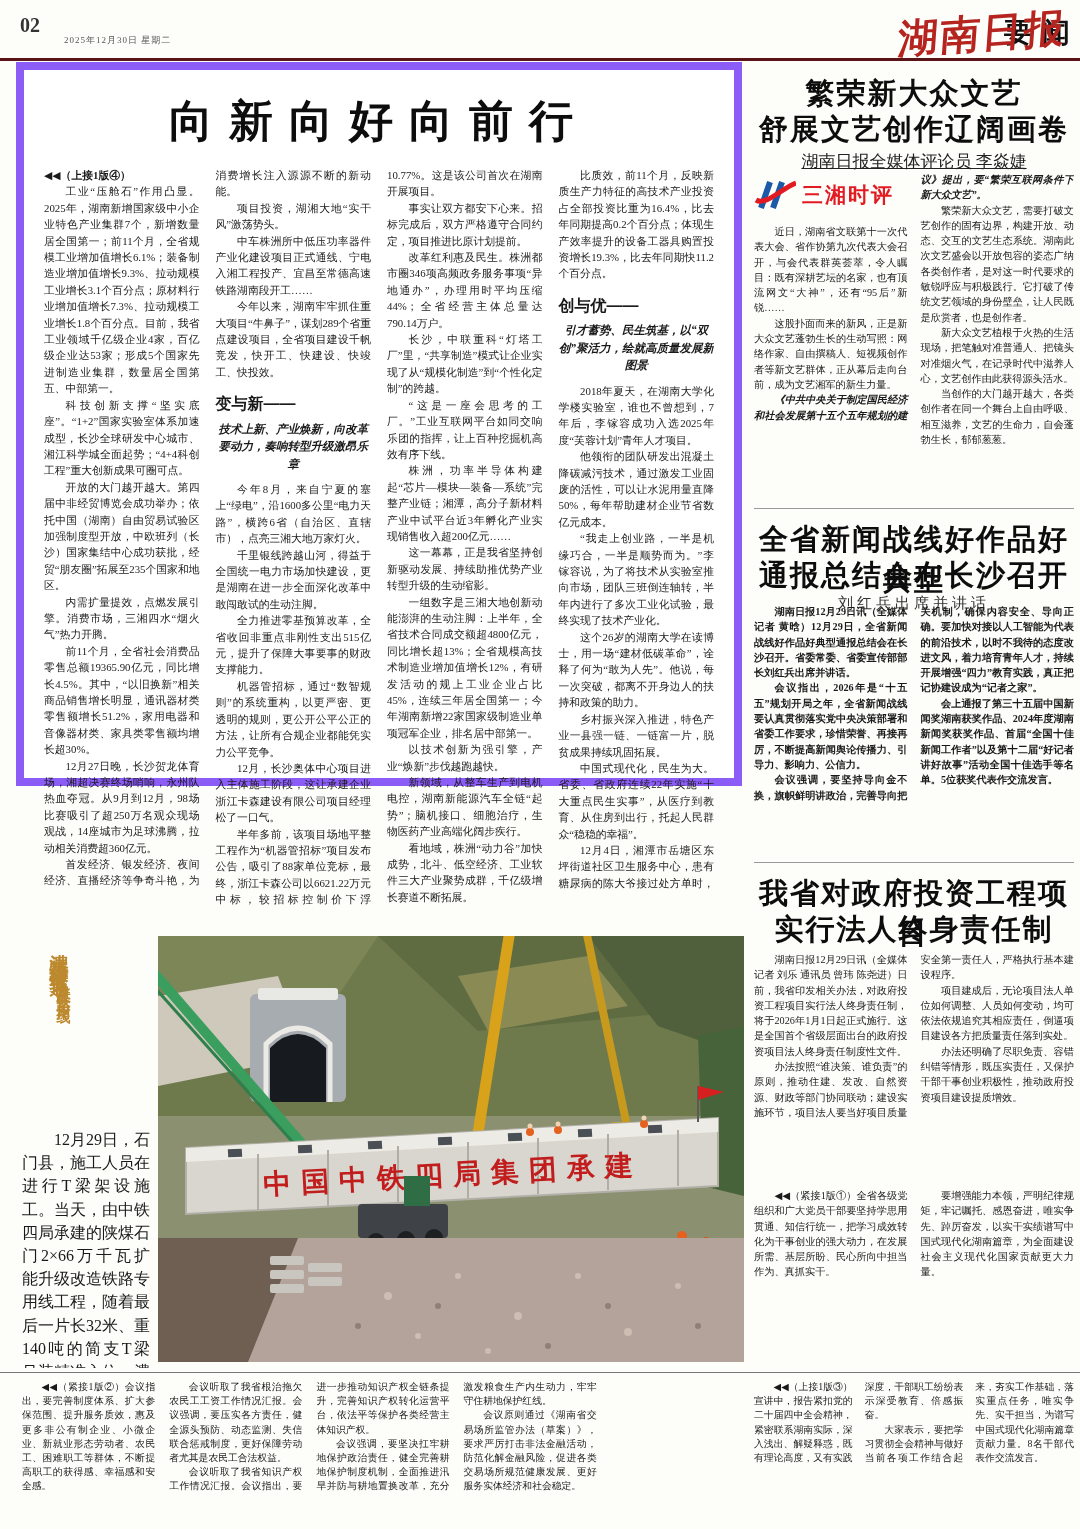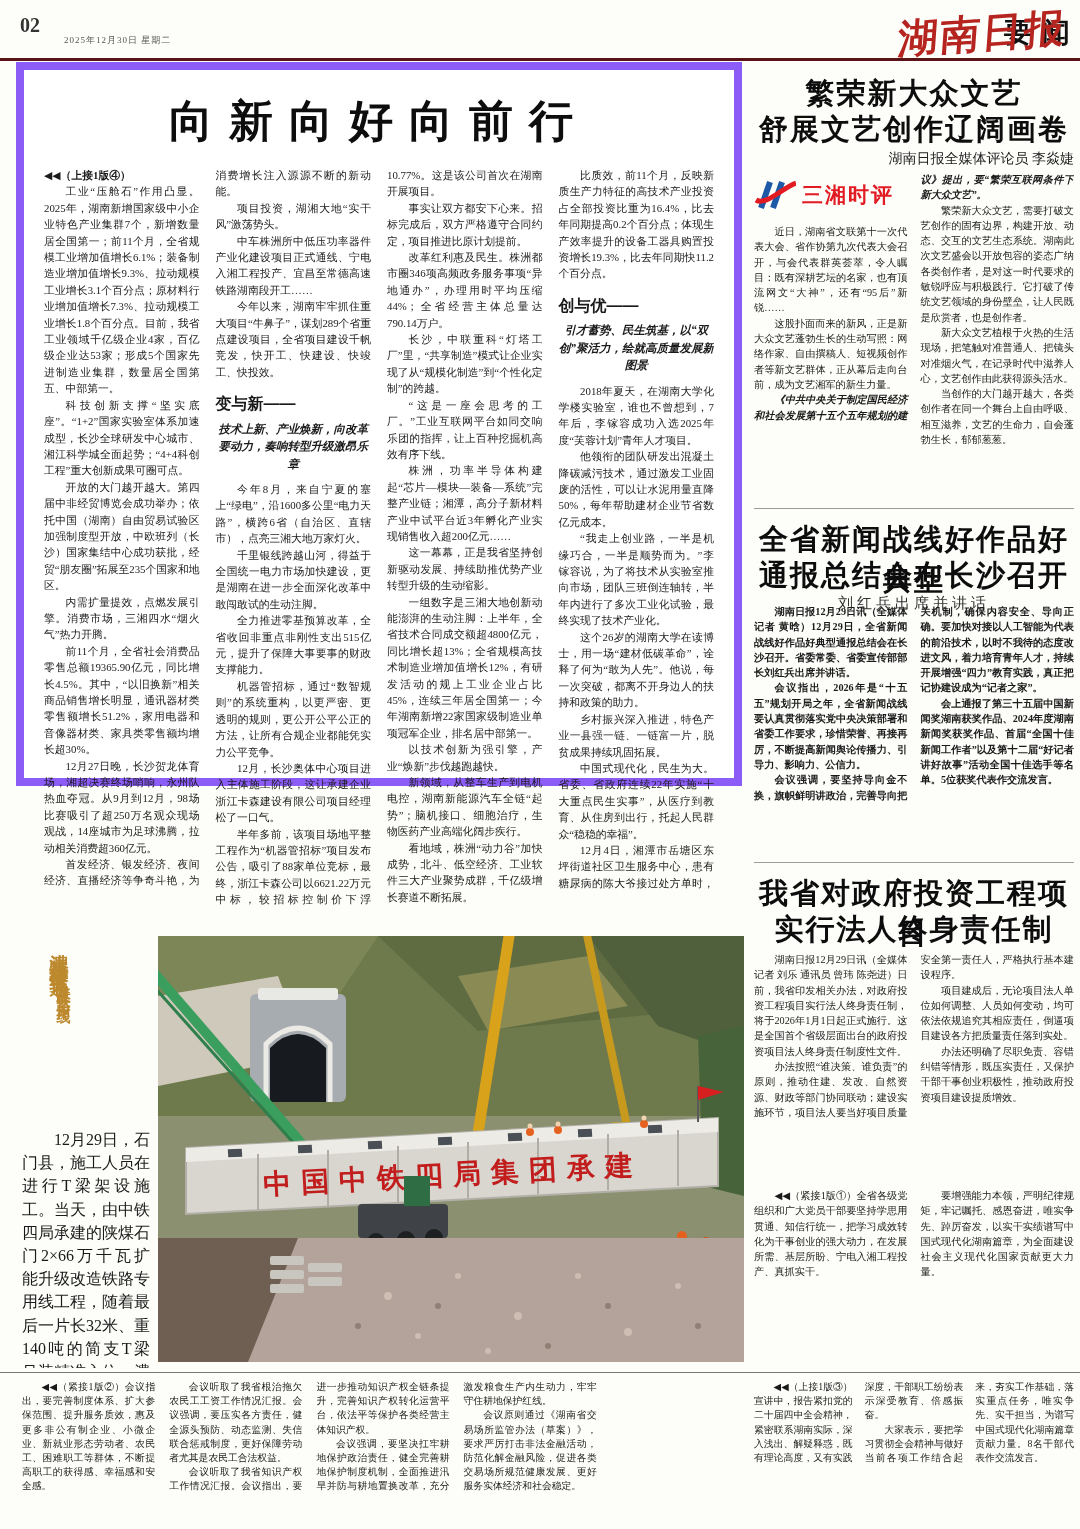--- a/index.html
+++ b/index.html
@@ -23,21 +23,21 @@
   .blk{margin:0;text-indent:2em;}
   .b-tag{text-indent:0;font-weight:700;}
   .b-st{text-indent:0;text-align:left;font-family:"Liberation Sans",sans-serif;
         font-weight:800;font-size:16px;margin:12px 0 4px;}
   .b-sd{text-indent:0;text-align:center;font-weight:700;font-size:11.5px;font-style:italic;
         margin:0 0 8px;}
   .b-cite{font-style:italic;font-weight:600;}
   
   .rc{position:absolute;left:754px;width:320px;}
   .op-hl{top:74px;text-align:center;font-size:25px;font-weight:900;letter-spacing:3px;width:320px;}
-  .byline{text-align:right;font-size:14px;color:#222;width:320px;position:absolute;}
+  .byline{text-align:center;font-size:17px;color:#222;width:320px;position:absolute;text-decoration:underline;}
   .body2{position:absolute;column-count:2;column-gap:13px;font-size:10.2px;line-height:1.5;
          text-align:justify;overflow:hidden;width:320px;}
   .sx-logo{break-inside:avoid;display:flex;align-items:center;gap:6px;height:46px;margin-bottom:6px;}
   .sx-text{font-family:"Liberation Sans",sans-serif;font-weight:900;font-size:21px;color:#e21b23;letter-spacing:2px;}
   .hrule{position:absolute;left:754px;width:320px;height:1px;background:#9a9a9a;}
   .news-hl{position:absolute;width:320px;text-align:center;font-family:"Liberation Sans",sans-serif;
            font-size:29px;font-weight:800;letter-spacing:2px;color:#0d0d0d;}
   .news-deck{position:absolute;width:320px;text-align:center;font-family:"Liberation Sans",sans-serif;
              font-size:15px;color:#333;letter-spacing:4px;}
   
@@ -256,21 +256,21 @@
   <div class="news-hl" style="left:754px;top:874px;">我省对政府投资工程项目</div>
   <div class="news-hl" style="left:754px;top:910px;">实行法人终身责任制</div>
   <div class="body2" style="left:754px;top:952px;height:226px;">
       <p class="blk b-p">湖南日报12月29日讯（全媒体记者 刘乐 通讯员 曾玮 陈尧进）日前，我省印发相关办法，对政府投资工程项目实行法人终身责任制，将于2026年1月1日起正式施行。这是全国首个省级层面出台的政府投资项目法人终身责任制度性文件。</p>
       <p class="blk b-p">办法按照“谁决策、谁负责”的原则，推动住建、发改、自然资源、财政等部门协同联动；建设实施环节，项目法人要当好项目质量安全第一责任人，严格执行基本建设程序。</p>
       <p class="blk b-p">项目建成后，无论项目法人单位如何调整、人员如何变动，均可依法依规追究其相应责任，倒逼项目建设各方把质量责任落到实处。</p>
       <p class="blk b-p">办法还明确了尽职免责、容错纠错等情形，既压实责任，又保护干部干事创业积极性，推动政府投资项目建设提质增效。</p>
     </div>
 
   <div class="body2 jmp1" style="left:754px;">
-      <p class="blk b-p">◀◀（紧接1版①）全省各级党组织和广大党员干部要坚持学思用贯通、知信行统一，把学习成效转化为干事创业的强大动力，在发展所需、基层所盼、宁电入湘工程投产、真抓实干。</p>
+      <p class="blk b-p">◀◀（紧接1版①）全省各级党组织和广大党员干部要坚持学思用贯通、知信行统一，把学习成效转化为干事创业的强大动力，在发展所需、基层所盼、民心所向中担当作为、真抓实干。</p>
       <p class="blk b-p">要增强能力本领，严明纪律规矩，牢记嘱托、感恩奋进，唯实争先、踔厉奋发，以实干实绩谱写中国式现代化湖南篇章，为全面建设社会主义现代化国家贡献更大力量。</p>
     </div>
 
   <div class="botrule"></div>
   <div class="jmp2">
       <p class="blk b-p">◀◀（紧接1版②）会议指出，要完善制度体系、扩大参保范围、提升服务质效，惠及更多非公有制企业、小微企业、新就业形态劳动者、农民工、困难职工等群体，不断提高职工的获得感、幸福感和安全感。</p>
       <p class="blk b-p">会议听取了我省根治拖欠农民工工资工作情况汇报。会议强调，要压实各方责任，健全源头预防、动态监测、失信联合惩戒制度，更好保障劳动者尤其是农民工合法权益。</p>
       <p class="blk b-p">会议听取了我省知识产权工作情况汇报。会议指出，要进一步推动知识产权全链条提升，完善知识产权转化运营平台，依法平等保护各类经营主体知识产权。</p>
       <p class="blk b-p">会议强调，要坚决扛牢耕地保护政治责任，健全完善耕地保护制度机制，全面推进汛旱并防与耕地置换改革，充分激发粮食生产内生动力，牢牢守住耕地保护红线。</p>
       <p class="blk b-p">会议原则通过《湖南省交易场所监管办法（草案）》，要求严厉打击非法金融活动，防范化解金融风险，促进各类交易场所规范健康发展、更好服务实体经济和社会稳定。</p>

